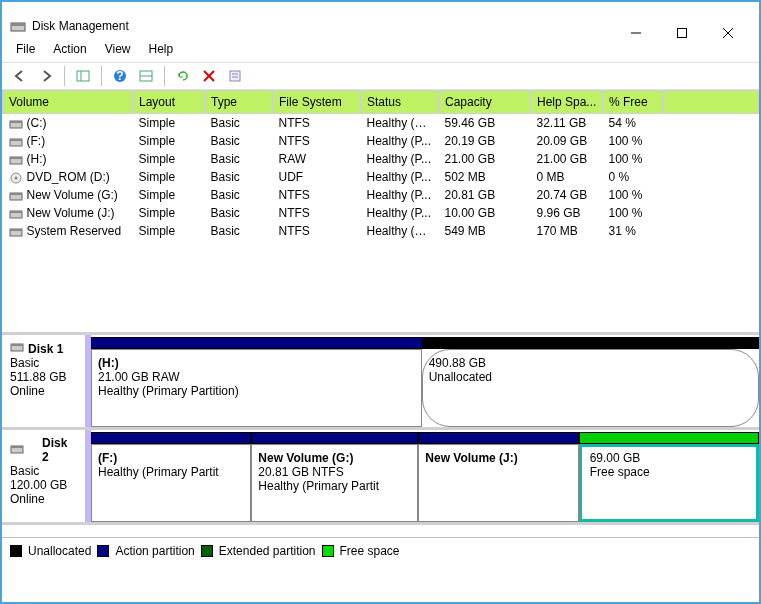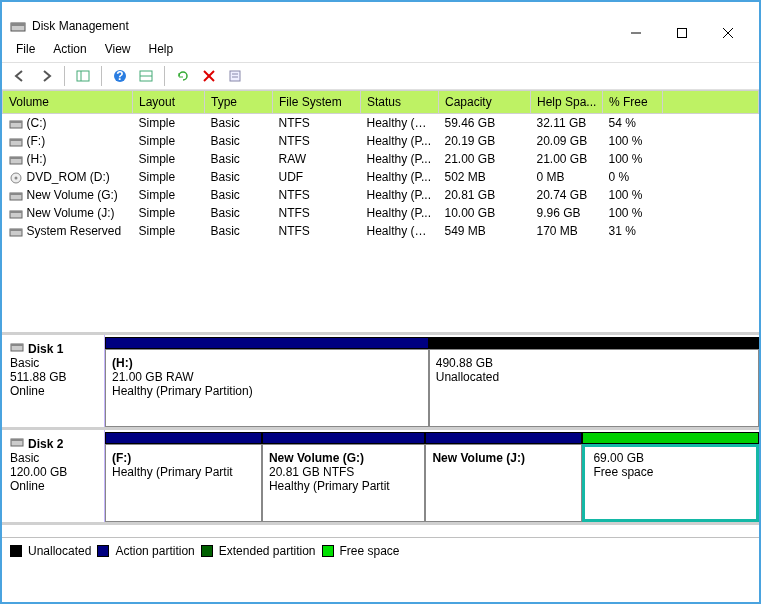--- a/index.html
+++ b/index.html
@@ -15,21 +15,21 @@
   .toolbar{display:flex;align-items:center;padding:2px 6px;border-top:1px solid #e0e0e0;border-bottom:1px solid #e0e0e0;gap:2px;}
   .tbtn{width:24px;height:22px;display:flex;align-items:center;justify-content:center;border:1px solid transparent;}
   .tsep{width:1px;height:20px;background:#c0c0c0;margin:0 4px;}
   .upper{height:245px;overflow:auto;border-bottom:3px solid #d0d0d0;}
   table.vols{width:100%;border-collapse:collapse;table-layout:fixed;}
   table.vols th{text-align:left;font-weight:normal;padding:4px 6px;border:1px solid #d0d0d0;background:#bef264;white-space:nowrap;overflow:hidden;}
   table.vols td{padding:2px 6px;white-space:nowrap;overflow:hidden;text-overflow:ellipsis;}
   .volico{width:14px;height:12px;display:inline-block;vertical-align:middle;margin-right:4px;}
   .lower{height:202px;overflow-y:scroll;overflow-x:hidden;background:#fff;padding:0;}
   .diskrow{display:flex;border-bottom:3px solid #d0d0d0;}
-  .diskinfo{width:103px;padding:6px 8px;border-right:1px solid #c4b5fd;}
+  .diskinfo{width:89px;padding:6px 8px;border-right:6px solid #c4b5fd;}
   .diskinfo .dname{font-weight:bold;}
   .diskparts{flex:1;padding:0;}
   .stripbar{height:12px; border:1px solid #000; margin:2px 0 0 0;}
   .partsflex{display:flex;height:78px;}
   .partbox{border:1px solid #888;padding:6px 6px;margin:0; overflow:hidden;}
   .partbox .pname{font-weight:bold;}
   .thickbox{border:3px solid #14b8a6;padding:4px 8px;}
   .legend{border-top:1px solid #c0c0c0;padding:6px 8px;display:flex;gap:6px;align-items:center;}
   .legendsw{width:12px;height:12px;display:inline-block;border:1px solid #000;}
 </style>
@@ -273,31 +273,31 @@
           <div style="display: flex;">
             <div class="stripbar" style="background: rgb(0, 0, 128); width: 49.5%;"></div>
             <div class="stripbar" style="background: rgb(0, 0, 0); width: 50.5%;"></div>
           </div>
           <div class="partsflex">
             <div class="partbox" style="width: 49.5%;">
               <div class="pname">(H:)</div>
               <div>21.00 GB RAW</div>
               <div>Healthy (Primary Partition)</div>
             </div>
-            <div class="partbox" style="width: 50.5%;">
+            <div class="partbox" style="width: 50.5%; border-radius: 28px;">
               <div class="pname"></div>
               <div>490.88 GB</div>
               <div>Unallocated</div>
             </div>
           </div>
         </div>
       </div>
       <div class="diskrow">
         <div class="diskinfo">
-          <div style="display:flex;align-items:center;gap:4px">
+          <div style="display:flex;align-items:center;gap:18px">
             <span><svg width="14" height="12">
                 <rect x="1" y="3" width="12" height="7" fill="#ccc" stroke="#666"></rect>
                 <rect x="1" y="3" width="12" height="2" fill="#888"></rect>
               </svg></span>
             <span class="dname">Disk 2</span>
           </div>
           <div>Basic</div>
           <div>120.00 GB</div>
           <div>Online</div>
         </div>

